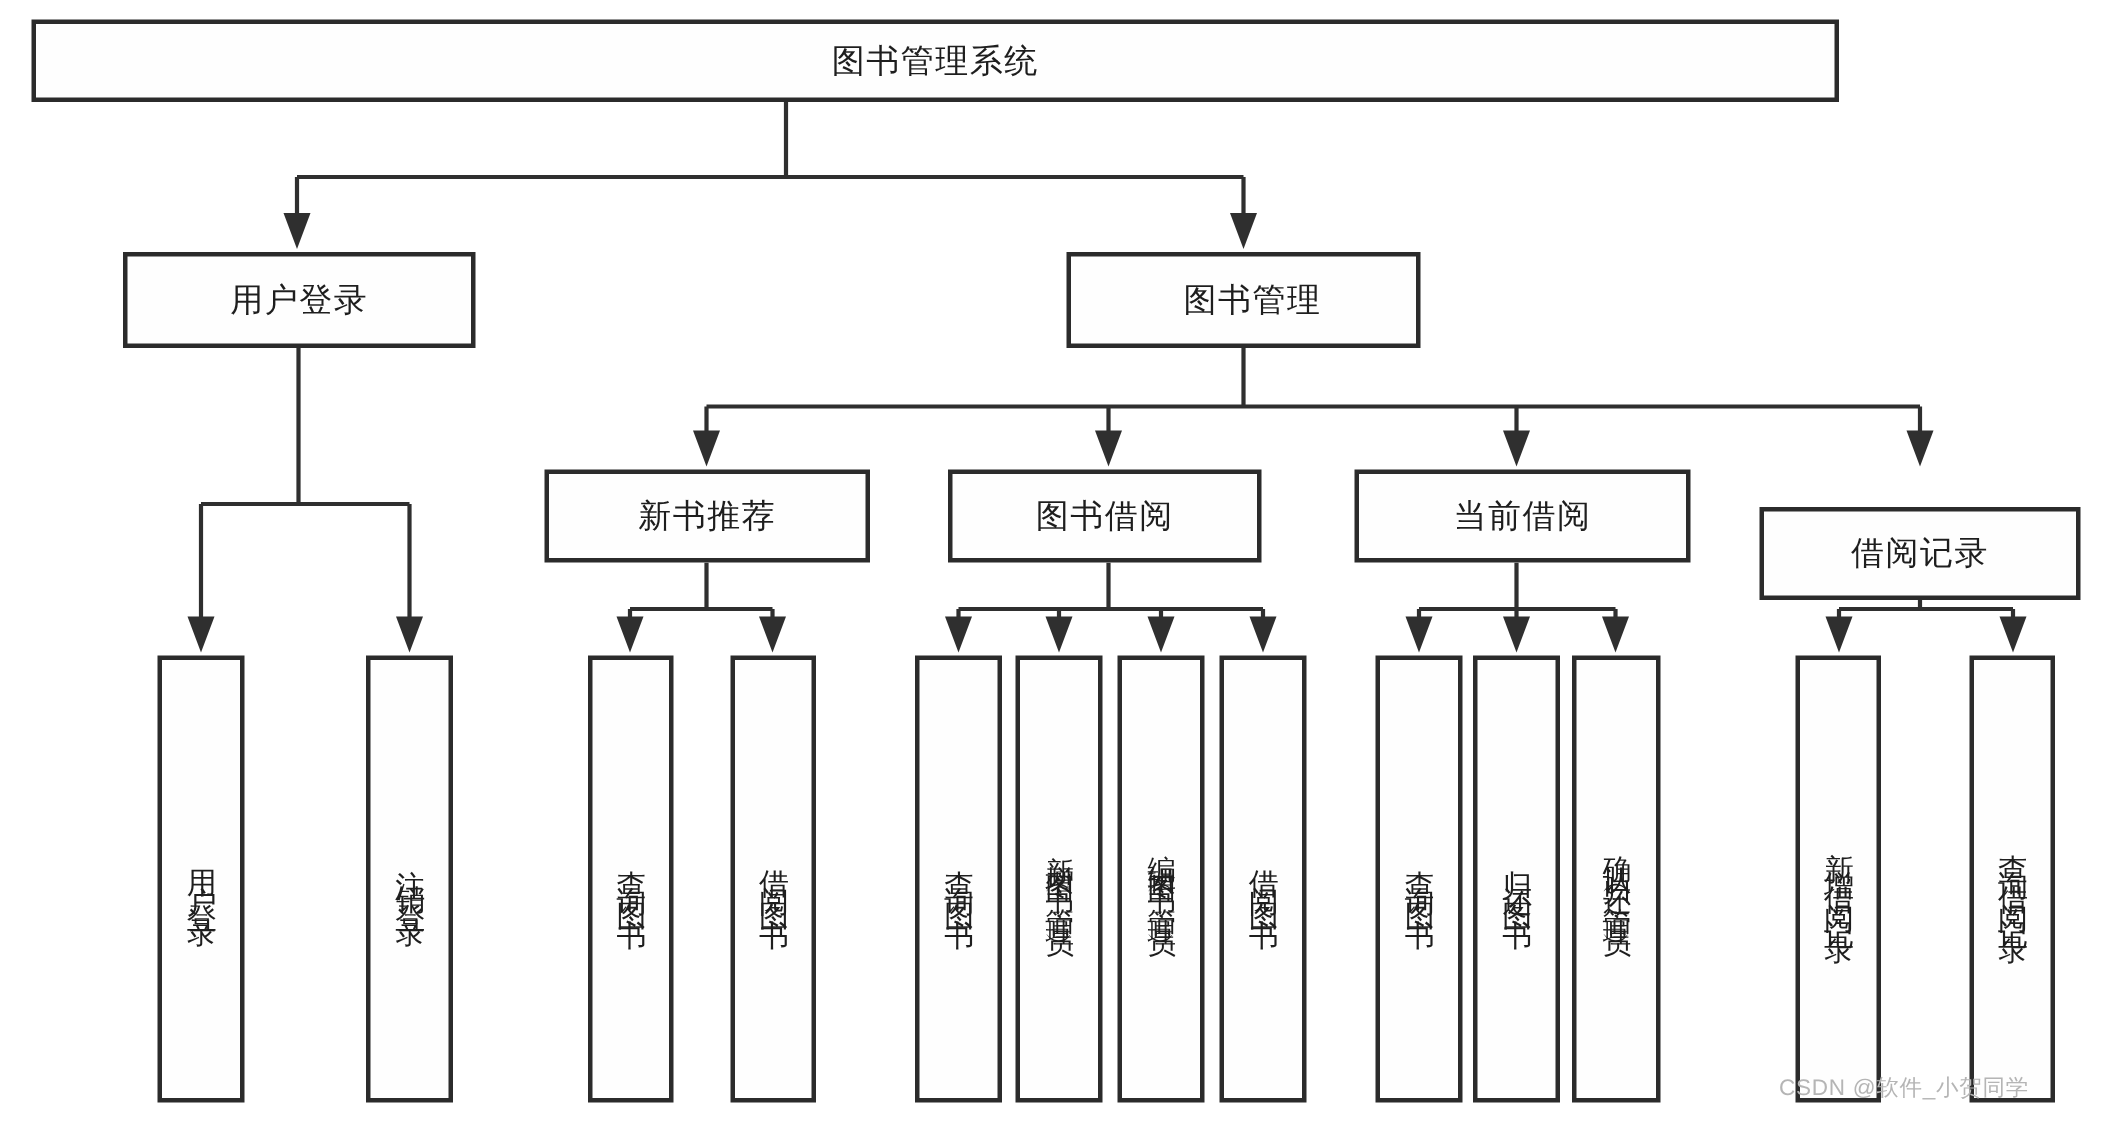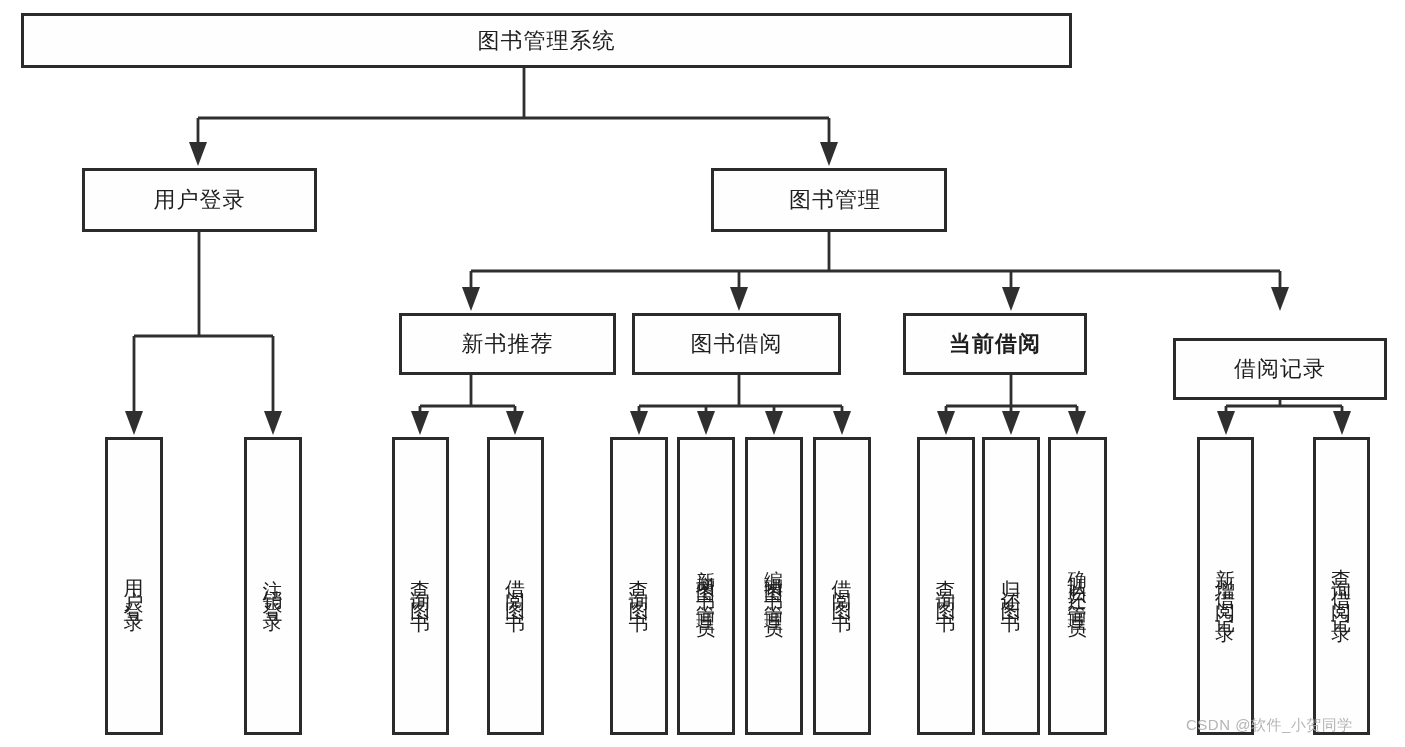--- a/index.html
+++ b/index.html
@@ -32,21 +32,21 @@
     font-size:20px;
     letter-spacing:11px;
     line-height:1;
     white-space:nowrap;
   }
   .vtext.long{
     font-size:19px;
     letter-spacing:7px;
   }
   
-  .root-box{left:21px;top:13px;width:1051px;height:55px;}
+  .root-box{left:21px;top:13px;width:1205px;height:55px;}
   .l2{top:168px;height:64px;}
   .l3{top:313px;height:62px;}
   .l4{top:437px;height:298px;}
   .watermark{
     position:absolute;
     left:1186px;top:716px;
     width:212px;
     font-size:15px;
     color:#b5b5b5;
     white-space:nowrap;
@@ -95,27 +95,27 @@
     <span class="hlabel">图书管理系统</span>
   </div>
 
   <div class="box l2" style="left:82px;width:235px;">
     <span class="hlabel">用户登录</span>
   </div>
   <div class="box l2" style="left:711px;width:236px;padding-left:12px;">
     <span class="hlabel">图书管理</span>
   </div>
 
-  <div class="box l3" style="left:363px;width:217px;margin-left:36px;">
+  <div class="box l3" style="left:363px;width:217px;">
     <span class="hlabel">新书推荐</span>
   </div>
   <div class="box l3" style="left:632px;width:209px;">
     <span class="hlabel">图书借阅</span>
   </div>
-  <div class="box l3" style="left:903px;width:184px;font-weight:bold;">
+  <div class="box l3" style="left:903px;width:224px;">
     <span class="hlabel">当前借阅</span>
   </div>
   <div class="box l3" style="left:1173px;width:214px;margin-top:25px;">
     <span class="hlabel">借阅记录</span>
   </div>
 
   <div class="box l4" style="left:105px;width:58px;">
     <span class="vtext">用户登录</span>
   </div>
   <div class="box l4" style="left:244px;width:58px;">

